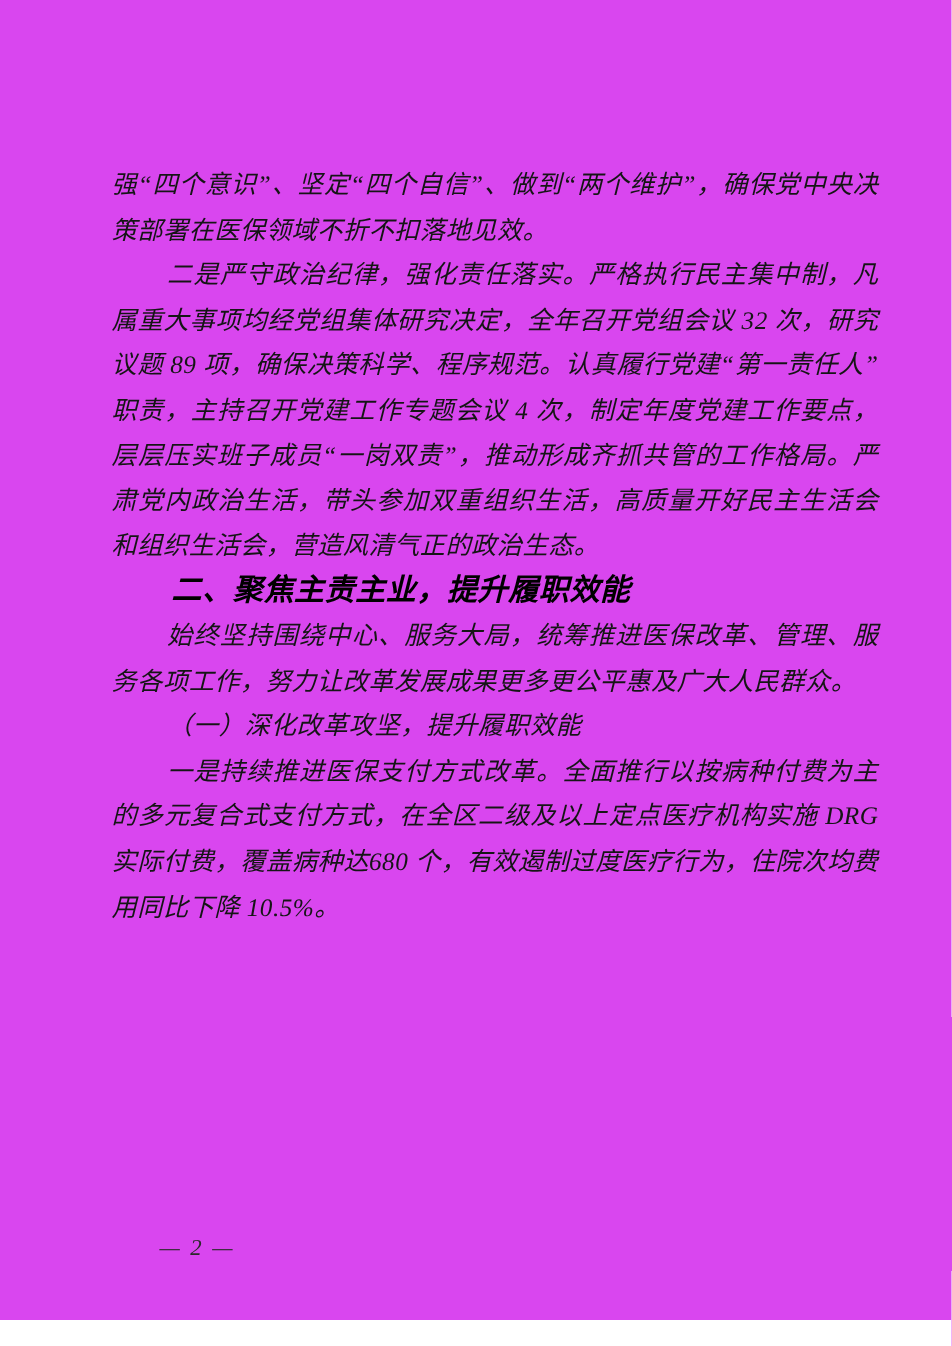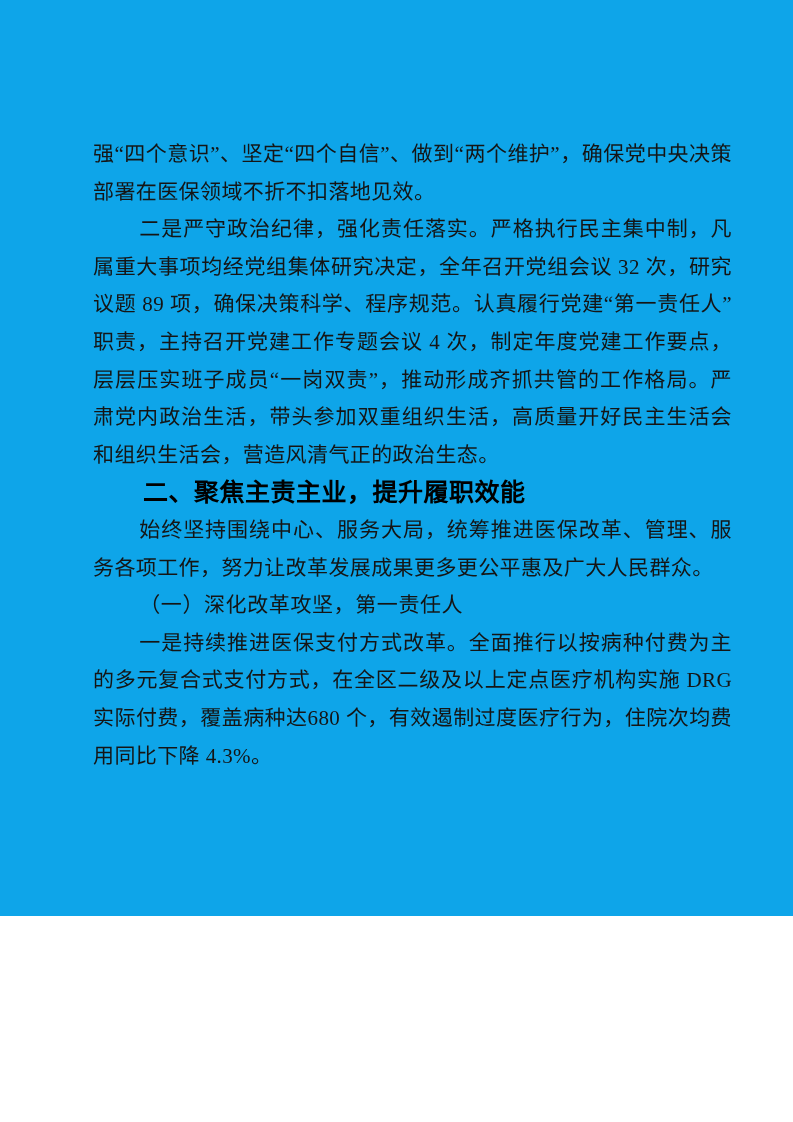--- a/index.html
+++ b/index.html
@@ -3,25 +3,26 @@
 <meta charset="utf-8">
 <style>
   html, body {
     margin: 0;
     padding: 0;
     background: #ffffff;
   }
   .page {
     position: relative;
     width: 793px;
-    height: 916px;
-    background: #0ea5e9;
+    height: 1100px;
+    background: #d946ef;
     color: #1a1a1a;
     overflow: hidden;
     box-sizing: border-box;
+    font-style: italic;
   }
   .content {
     position: absolute;
     top: 136px;
     left: 93px;
     width: 639px;
   }
   .para {
     margin: 0;
     font-family: "Liberation Serif", "DejaVu Serif", serif;
@@ -68,20 +69,20 @@
 </style>
 </head>
 <body>
 
 <div class="page">
   <main class="content">
     <p class="para no-indent">强“四个意识”、坚定“四个自信”、做到“两个维护”，确保党中央决策部署在医保领域不折不扣落地见效。</p>
     <p class="para">二是严守政治纪律，强化责任落实。严格执行民主集中制，凡属重大事项均经党组集体研究决定，全年召开党组会议 32 次，研究议题 89 项，确保决策科学、程序规范。认真履行党建“第一责任人”职责，主持召开党建工作专题会议 4 次，制定年度党建工作要点，层层压实班子成员“一岗双责”，推动形成齐抓共管的工作格局。严肃党内政治生活，带头参加双重组织生活，高质量开好民主生活会和组织生活会，营造风清气正的政治生态。</p>
     <h2 class="section-heading">二、聚焦主责主业，提升履职效能</h2>
     <p class="para">始终坚持围绕中心、服务大局，统筹推进医保改革、管理、服务各项工作，努力让改革发展成果更多更公平惠及广大人民群众。</p>
-    <h3 class="subsection-heading">（一）深化改革攻坚，第一责任人</h3>
-    <p class="para">一是持续推进医保支付方式改革。全面推行以按病种付费为主的多元复合式支付方式，在全区二级及以上定点医疗机构实施 DRG 实际付费，覆盖病种达680 个，有效遏制过度医疗行为，住院次均费用同比下降 4.3%。</p>
+    <h3 class="subsection-heading">（一）深化改革攻坚，提升履职效能</h3>
+    <p class="para">一是持续推进医保支付方式改革。全面推行以按病种付费为主的多元复合式支付方式，在全区二级及以上定点医疗机构实施 DRG 实际付费，覆盖病种达680 个，有效遏制过度医疗行为，住院次均费用同比下降 10.5%。</p>
   </main>
 
   <footer class="page-footer">
     <span>— 2 —</span>
   </footer>
 </div>
 
 </body></html>

